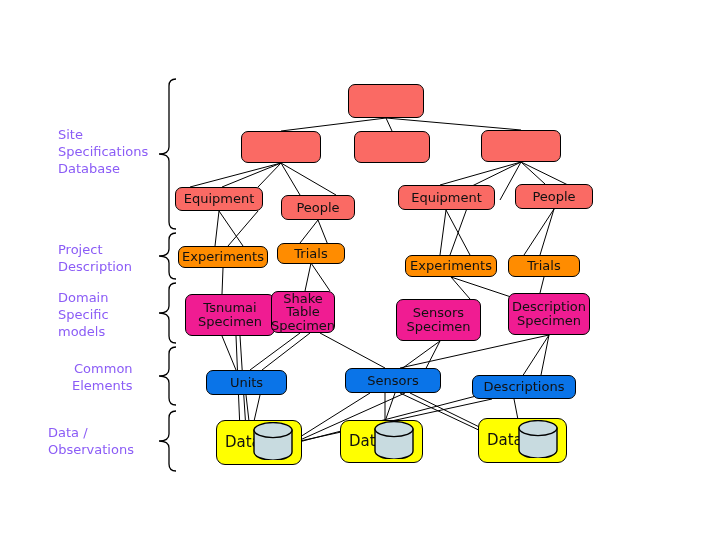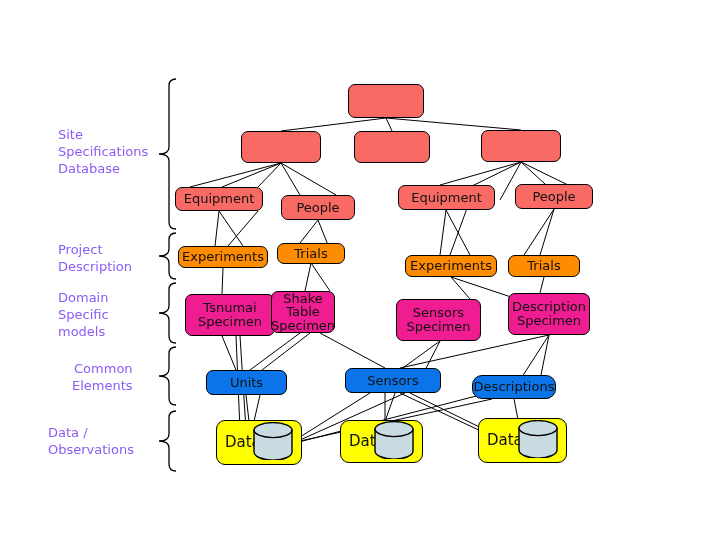--- a/index.html
+++ b/index.html
@@ -169,21 +169,21 @@
       <div class="node magenta" style="left: 508px; top: 293px; width: 82px; height: 42px;">
         <span class="nlabel">Description
 Specimen</span>
       </div>
       <div class="node blue" style="left: 206px; top: 370px; width: 81px; height: 25px;">
         <span class="nlabel">Units</span>
       </div>
       <div class="node blue" style="left: 345px; top: 368px; width: 96px; height: 25px;">
         <span class="nlabel">Sensors</span>
       </div>
-      <div class="node blue" style="left: 472px; top: 375px; width: 84px; height: 24px; border-radius: 10px;">
+      <div class="node blue" style="left: 472px; top: 375px; width: 104px; height: 24px;">
         <span class="nlabel">Descriptions</span>
       </div>
       <div class="node yellow" style="left: 216px; top: 420px; width: 86px; height: 45px;">
         <span class="dlabel">Data</span>
         <span class="cyl"><svg width="42" height="38" viewBox="0 0 42 38">
             <path d="M2 8 L2 30 A19 8 0 0 0 40 30 L40 8 Z" fill="#c8dbe0" stroke="#000" stroke-width="1.4"></path>
             <ellipse cx="21" cy="8" rx="19" ry="7.5" fill="#c8dbe0" stroke="#000" stroke-width="1.4"></ellipse>
           </svg></span>
       </div>
       <div class="node yellow" style="left: 340px; top: 420px; width: 83px; height: 43px;">

